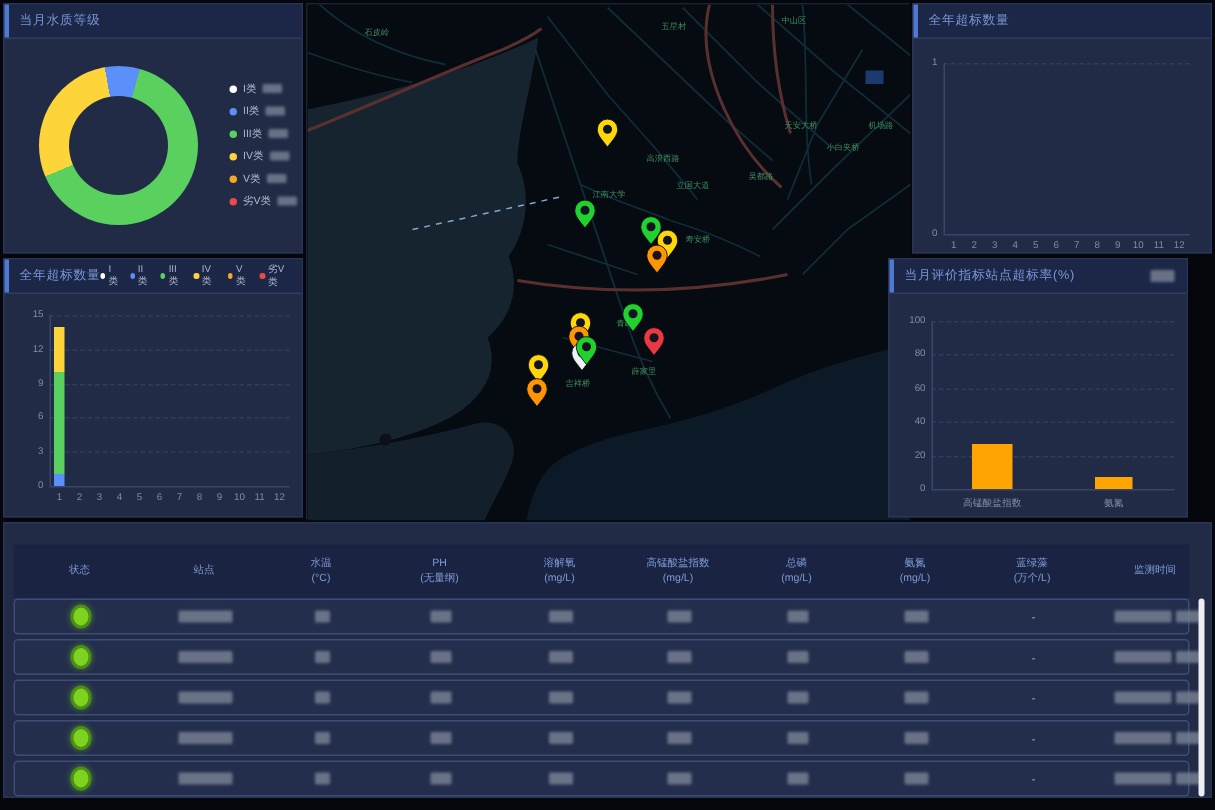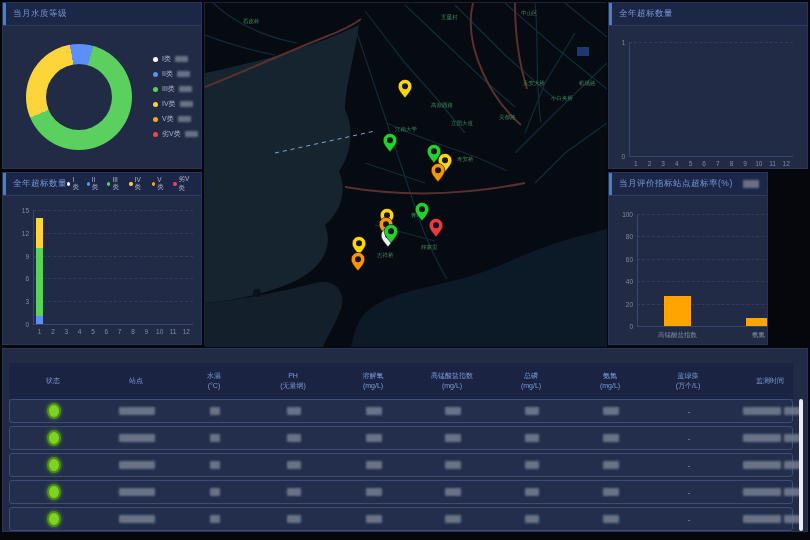--- a/index.html
+++ b/index.html
@@ -284,21 +284,21 @@
       <div class="xlab" style="left: 95.1667px; top: 134px;">6</div>
       <div class="xlab" style="left: 108.833px; top: 134px;">7</div>
       <div class="xlab" style="left: 122.5px; top: 134px;">8</div>
       <div class="xlab" style="left: 136.167px; top: 134px;">9</div>
       <div class="xlab" style="left: 149.833px; top: 134px;">10</div>
       <div class="xlab" style="left: 163.5px; top: 134px;">11</div>
       <div class="xlab" style="left: 177.167px; top: 134px;">12</div>
     </div>
 </div>
 
-<div class="panel" style="left:608px;top:172px;width:160px;height:173px">
+<div class="panel" style="left:592px;top:172px;width:200px;height:173px">
   <div class="phead">
     <i class="accent"></i>
     <span class="ptitle">当月评价指标站点超标率(%)</span>
     <i class="redact" style="margin-left:auto;margin-right:8px;width:16px;height:8px"></i>
   </div>
   <div class="pbody" id="p4-plot">
       <div class="tick" style="left: 28px; top: 130px;">0</div>
       <div class="grid-d" style="left: 28px; top: 107.6px; width: 162px;"></div>
       <div class="tick" style="left: 28px; top: 107.6px;">20</div>
       <div class="grid-d" style="left: 28px; top: 85.2px; width: 162px;"></div>

